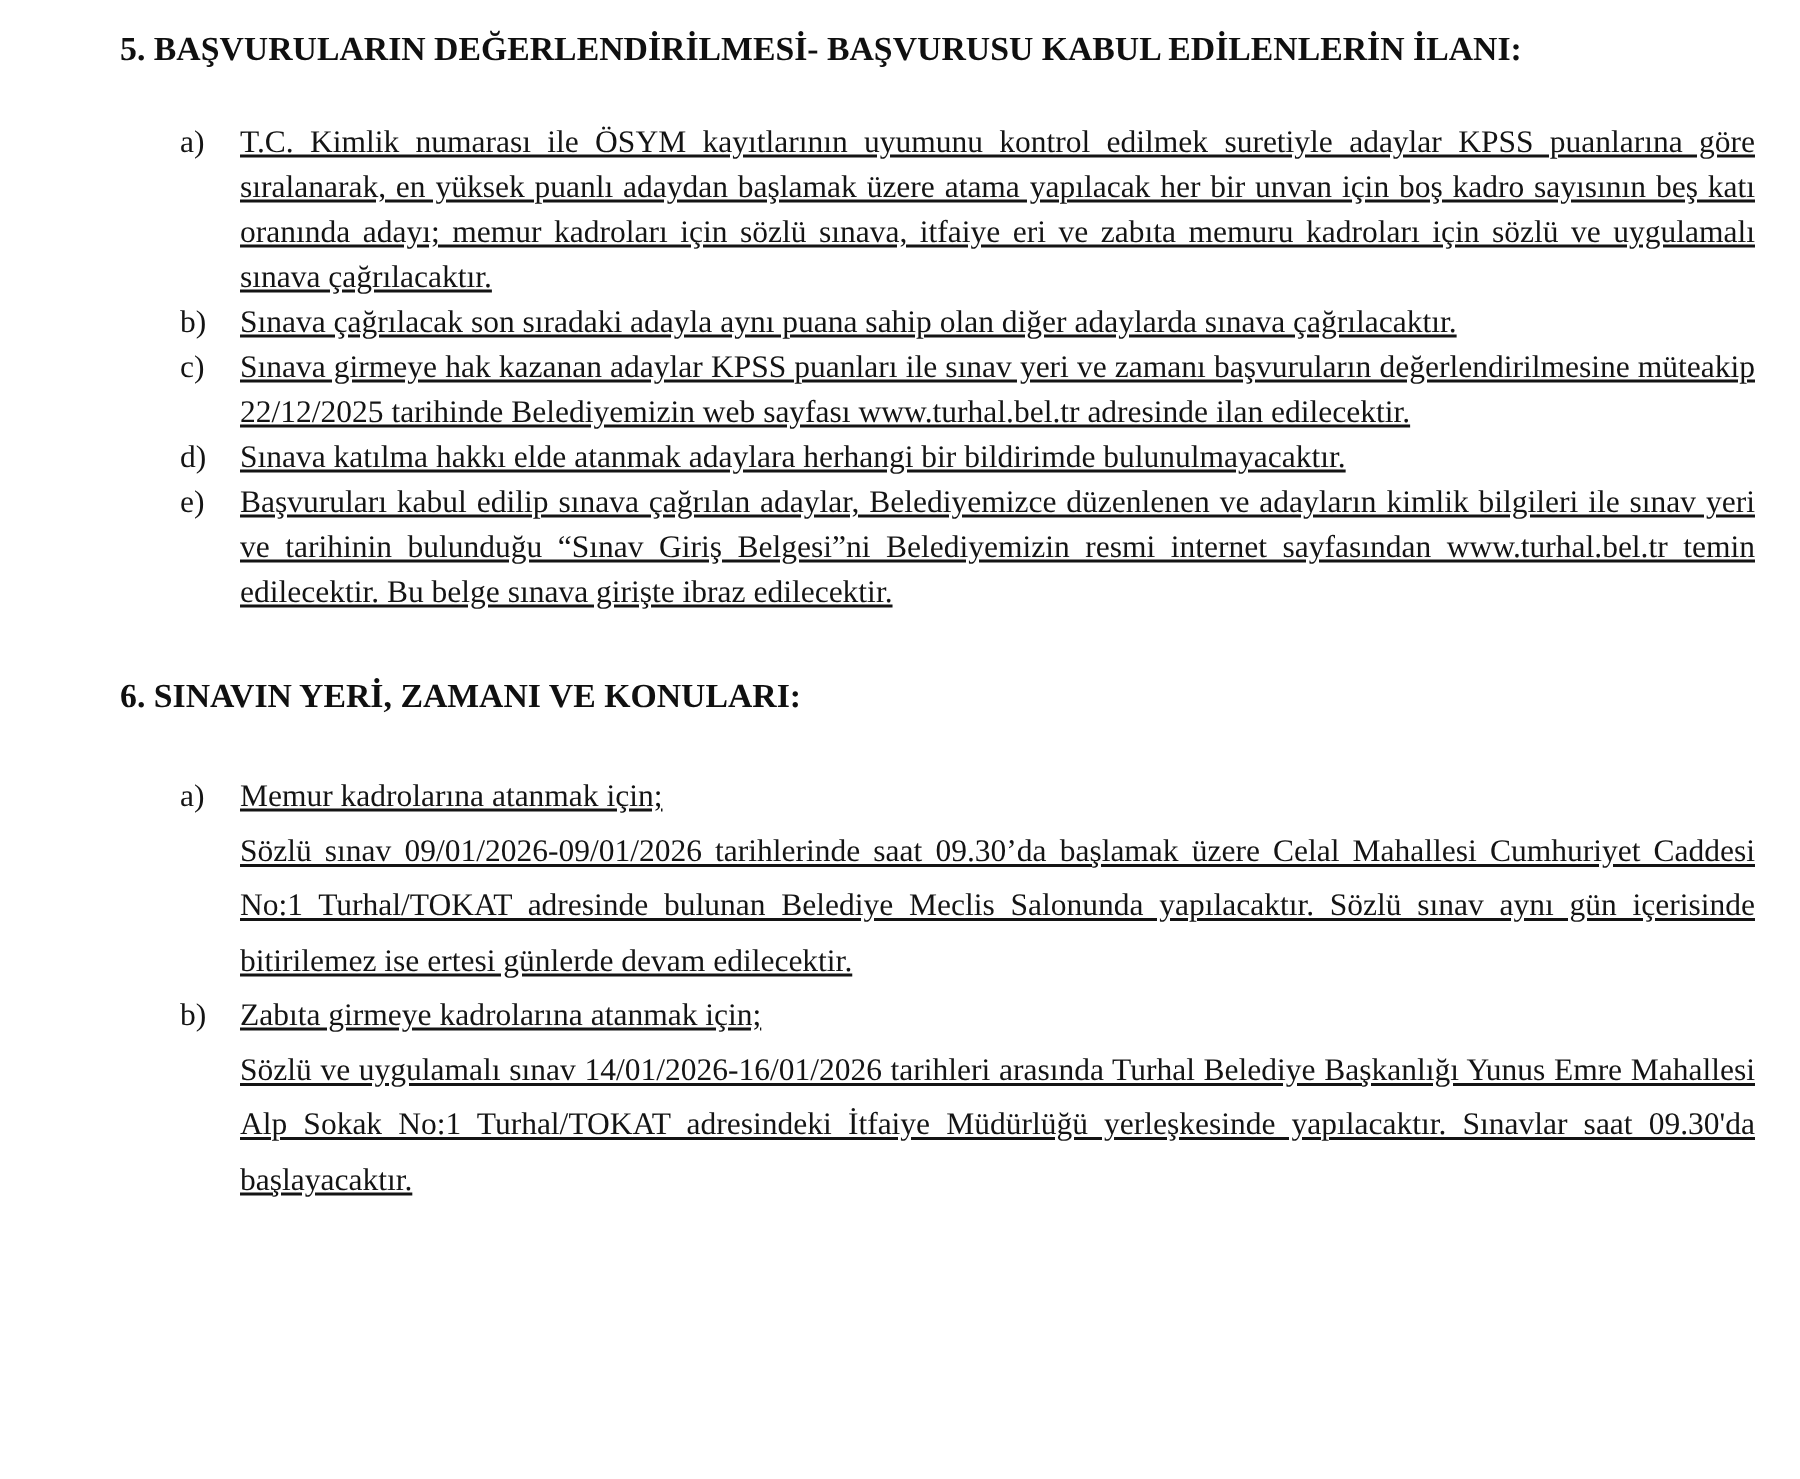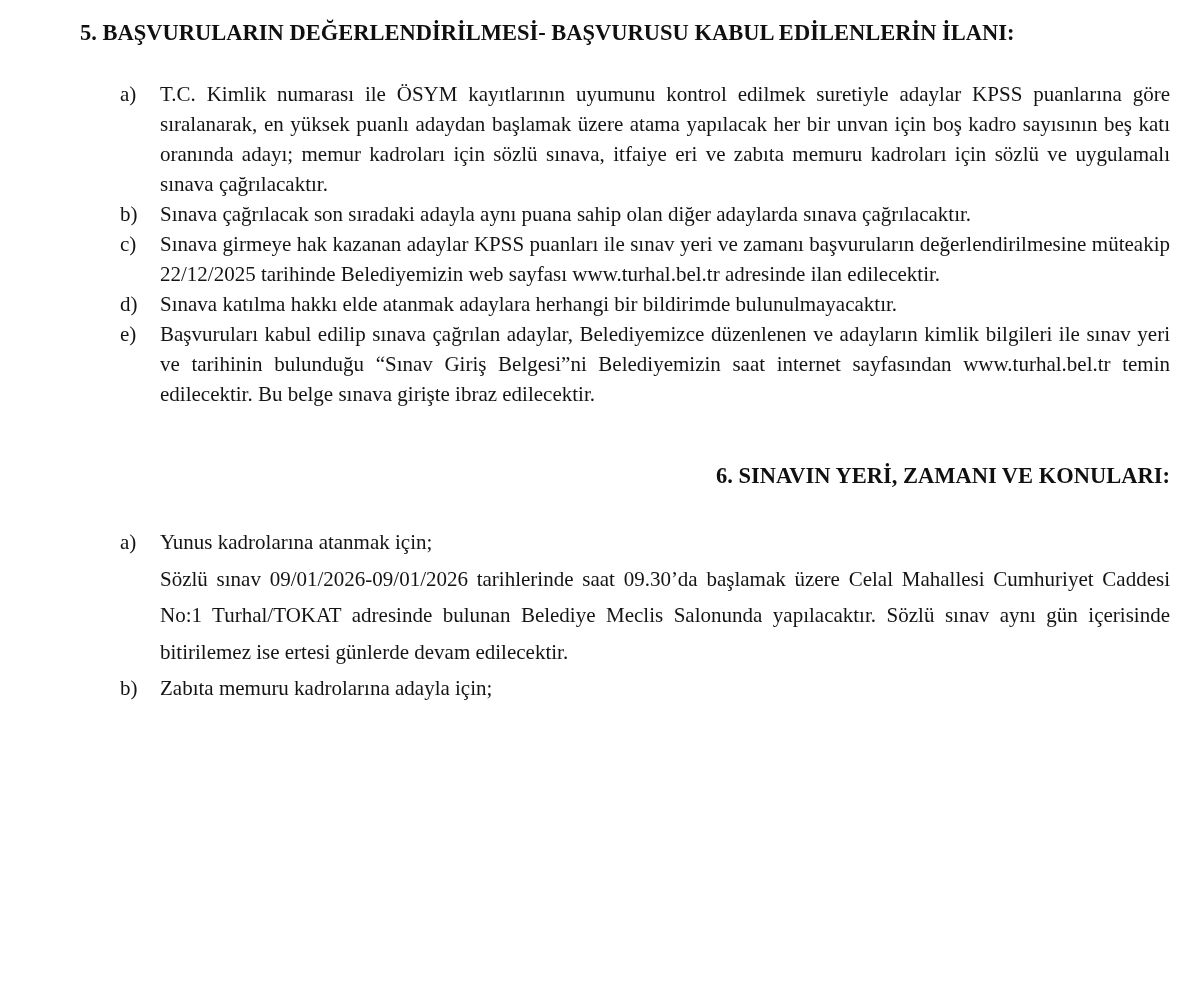--- a/index.html
+++ b/index.html
@@ -27,22 +27,22 @@
     font-weight: bold;
     line-height: 37px;
     margin: 0;
     text-align: justify;
     color: #101010;
   }
   .heading-5 {
     margin: 4px 0 0 0;
   }
   .heading-6 {
-    margin: 48px 0 0 0;
-    text-align: right;
+    margin: 36px 0 0 0;
+    text-align: left;
   }
   .item-list {
     margin: 0;
     padding: 0;
     font-size: 21px;
     text-align: justify;
   }
   .list-5 {
     margin-top: 28px;
     line-height: 30px;
@@ -60,20 +60,21 @@
     margin-left: 40px;
     text-align: left;
   }
   .item-body {
     flex: 1 1 auto;
     text-align: justify;
   }
   .item-body p {
     margin: 0;
     text-align: justify;
+    text-decoration: underline;
   }
 </style>
 </head>
 <body>
 
 <div class="page">
 
   <h2 class="section-heading heading-5"><span>5.</span> <span>BAŞVURULARIN DEĞERLENDİRİLMESİ- BAŞVURUSU KABUL EDİLENLERİN İLANI:</span></h2>
 
   <div class="item-list list-5">
@@ -102,40 +103,41 @@
     <div class="list-item">
       <span class="item-marker">d)</span>
       <div class="item-body">
         <p>Sınava katılma hakkı elde atanmak adaylara herhangi bir bildirimde bulunulmayacaktır.</p>
       </div>
     </div>
 
     <div class="list-item">
       <span class="item-marker">e)</span>
       <div class="item-body">
-        <p>Başvuruları kabul edilip sınava çağrılan adaylar, Belediyemizce düzenlenen ve adayların kimlik bilgileri ile sınav yeri ve tarihinin bulunduğu “Sınav Giriş Belgesi”ni Belediyemizin saat internet sayfasından www.turhal.bel.tr temin edilecektir. Bu belge sınava girişte ibraz edilecektir.</p>
+        <p>Başvuruları kabul edilip sınava çağrılan adaylar, Belediyemizce düzenlenen ve adayların kimlik bilgileri ile sınav yeri ve tarihinin bulunduğu “Sınav Giriş Belgesi”ni Belediyemizin resmi internet sayfasından www.turhal.bel.tr temin edilecektir. Bu belge sınava girişte ibraz edilecektir.</p>
       </div>
     </div>
 
   </div>
 
   <h2 class="section-heading heading-6"><span>6.</span> <span>SINAVIN YERİ, ZAMANI VE KONULARI:</span></h2>
 
   <div class="item-list list-6">
 
     <div class="list-item">
       <span class="item-marker">a)</span>
       <div class="item-body">
-        <p>Yunus kadrolarına atanmak için;</p>
+        <p>Memur kadrolarına atanmak için;</p>
         <p>Sözlü sınav 09/01/2026-09/01/2026 tarihlerinde saat 09.30’da başlamak üzere Celal Mahallesi Cumhuriyet Caddesi No:1 Turhal/TOKAT adresinde bulunan Belediye Meclis Salonunda yapılacaktır. Sözlü sınav aynı gün içerisinde bitirilemez ise ertesi günlerde devam edilecektir.</p>
       </div>
     </div>
 
     <div class="list-item">
       <span class="item-marker">b)</span>
       <div class="item-body">
-        <p>Zabıta memuru kadrolarına adayla için;</p>
+        <p>Zabıta girmeye kadrolarına atanmak için;</p>
+        <p>Sözlü ve uygulamalı sınav 14/01/2026-16/01/2026 tarihleri arasında Turhal Belediye Başkanlığı Yunus Emre Mahallesi Alp Sokak No:1 Turhal/TOKAT adresindeki İtfaiye Müdürlüğü yerleşkesinde yapılacaktır. Sınavlar saat 09.30'da başlayacaktır.</p>
       </div>
     </div>
 
   </div>
 
 </div>
 
 </body></html>

